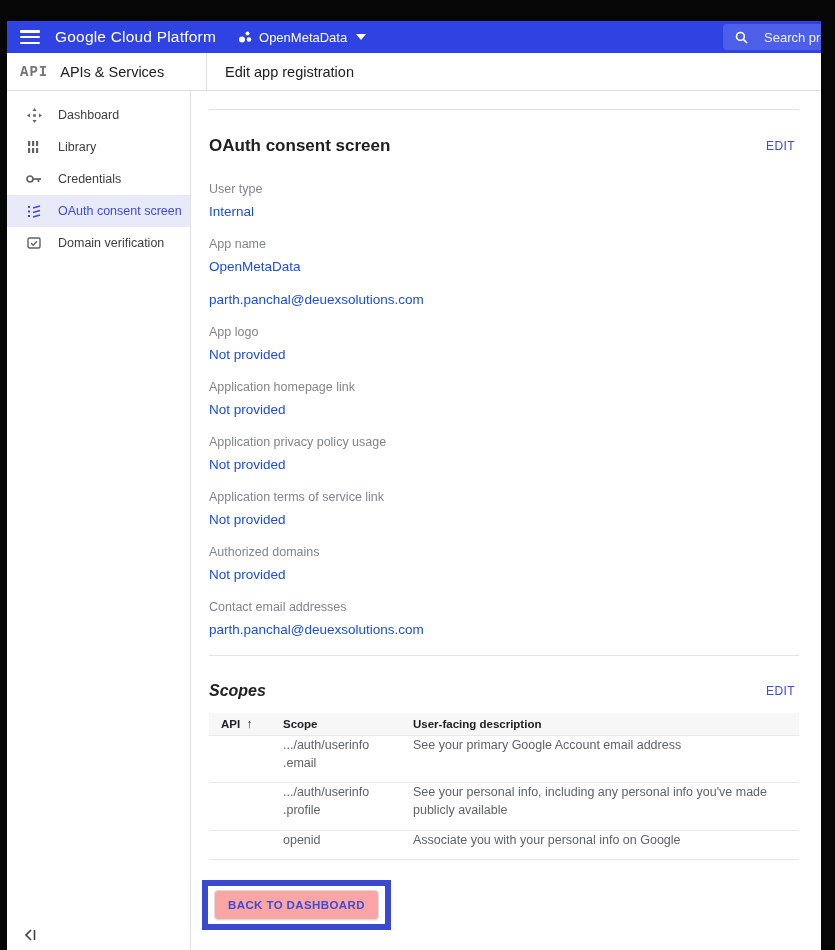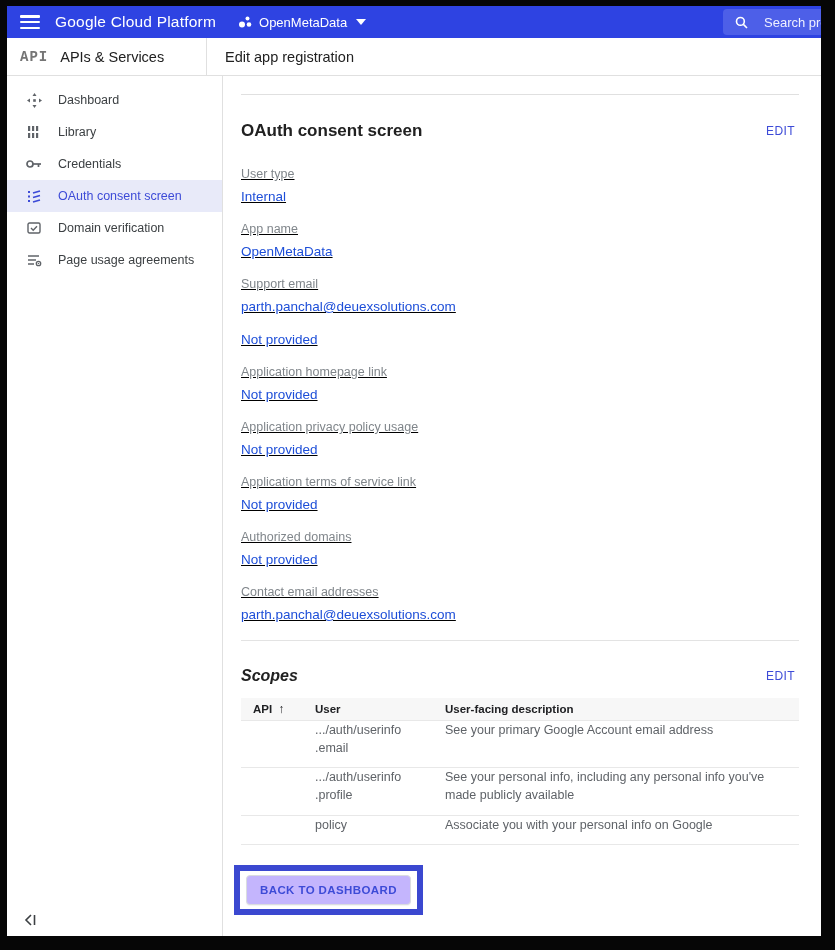--- a/index.html
+++ b/index.html
@@ -1,19 +1,19 @@
 <!DOCTYPE html>
 <html><head>
 <meta charset="utf-8">
 <style>
   * { margin:0; padding:0; box-sizing:border-box; }
   html,body { width:835px; height:950px; background:#000; overflow:hidden;
     font-family:"Liberation Sans", sans-serif; }
   .frame { position:relative; width:835px; height:950px; background:#060606; }
-  .window { position:absolute; left:7px; top:6px; width:814px; height:930px;
+  .window { position:absolute; left:7px; top:21px; width:814px; height:930px;
     background:#fff; overflow:hidden; display:flex; flex-direction:column; }
 
   
   .topbar { height:32px; background:#2e43e2; display:flex; align-items:center;
     flex:0 0 auto; color:#fff; }
   .hamburger { width:20px; height:14px; margin-left:13px; display:flex;
     flex-direction:column; justify-content:space-between; cursor:pointer; }
   .hamburger span { display:block; height:2.5px; background:#fff; border-radius:1px; }
   .brand { font-size:15.5px; margin-left:15px; letter-spacing:.2px; white-space:nowrap; }
   .project { display:flex; align-items:center; margin-left:22px; cursor:pointer; }
@@ -31,41 +31,41 @@
   .sb-header { width:200px; flex:0 0 auto; border-right:1px solid #e0e0e0;
     display:flex; align-items:center; padding-left:13px; }
   .api-logo { font-family:"Liberation Mono", monospace; font-weight:bold;
     font-size:14px; color:#757575; letter-spacing:1px; }
   .sb-title { font-size:14.5px; color:#212121; font-weight:400; margin-left:12px; }
   .main-header { flex:1; display:flex; align-items:center; padding-left:18px; }
   .page-title { font-size:14.5px; color:#212121; }
 
   
   .bodyrow { flex:1; display:flex; min-height:0; }
-  .sidebar { width:216px; flex:0 0 auto; border-right:1px solid #e0e0e0;
+  .sidebar { width:184px; flex:0 0 auto; border-right:1px solid #e0e0e0;
     position:relative; padding-top:8px; }
   .nav-item { height:32px; display:flex; align-items:center; cursor:pointer; }
   .nav-item .nav-icon { width:16px; height:16px; margin-left:19px; flex:0 0 auto;
     display:flex; align-items:center; justify-content:center; }
   .nav-item .nav-label { font-size:12.5px; color:#3c4043; margin-left:16px; }
   .nav-item.selected { background:#e8eaf9; }
   .nav-item.selected .nav-label { color:#3d4bd7; }
   .collapse { position:absolute; bottom:10px; left:17px; cursor:pointer; }
 
   .content { flex:1; padding:0 22px 0 18px; overflow:hidden; }
   .content-topline { border-top:1px solid #e0e0e0; margin-top:18px; }
 
   .sect-head { display:flex; align-items:center; justify-content:space-between;
     margin-top:26px; }
   .sect-title { font-size:17px; font-weight:bold; color:#212121; }
   .edit-link { font-size:12px; font-weight:normal; color:#3d4bd7;
     letter-spacing:.4px; cursor:pointer; margin-right:4px; }
 
   .fields { margin-top:26px; }
-  .field { margin-bottom:18px;text-decoration:underline; }
+  .field { margin-bottom:18px; }
   .field .flabel { font-size:12.5px; color:#80868b; margin-bottom:8px; }
   .field .fvalue { font-size:13.5px; color:#1d4ed8; }
 
   .section-divider { border-top:1px solid #e3e3e3; margin-top:10px; }
 
   .sect-head.scopes { margin-top:26px; }
   .sect-title.small { font-size:16px;font-style:italic; }
 
   table.scopes-table { width:100%; border-collapse:collapse; margin-top:13px; }
   .scopes-table th { background:#f7f7f7; font-size:11.5px; color:#202124;
@@ -73,21 +73,21 @@
   .scopes-table td { font-size:12.5px; color:#5f6368; padding:0 12px 10px 12px;
     vertical-align:top; border-bottom:1px solid #e8e8e8; line-height:1.45; }
   .scopes-table tr.hdr th { border-bottom:1px solid #e8e8e8; }
   .col-api { width:62px; } .col-scope { width:130px; }
   .scope-cell { white-space:pre-line; }
   .sort-arrow { font-size:12px; color:#202124; margin-left:6px; }
 
   .button-area { margin-top:20px; margin-left:-7px; }
   .focus-ring { display:inline-block; border:6px solid #3b48d0; padding:4px 6px;
     background:#fff; }
-  .back-btn { background:#c4b5fd; border:1px solid #dadce0; border-radius:4px;
+  .back-btn { background:#fca5a5; border:1px solid #dadce0; border-radius:4px;
     padding:8px 13px; font-family:"Liberation Sans", sans-serif;
     font-size:11.5px; font-weight:bold; color:#3d4bd7; letter-spacing:.4px;
     cursor:pointer; box-shadow:0 1px 1px rgba(0,0,0,.05); }
 
   svg.icn { display:block; }
 </style>
 </head>
 <body>
 
 <div class="frame">
@@ -195,34 +195,20 @@
         <div class="nav-item">
           <span class="nav-icon">
             <svg class="icn" width="14" height="12" viewBox="0 0 14 12">
               <rect x="1" y="1" width="12" height="10" rx="1.5" fill="none" stroke="#5f6368" stroke-width="1.4"></rect>
               <polyline points="4,6 6.2,8.2 10,4.2" fill="none" stroke="#5f6368" stroke-width="1.4"></polyline>
             </svg>
           </span>
           <span class="nav-label">Domain verification</span>
         </div>
 
-        <div class="nav-item">
-          <span class="nav-icon">
-            <svg class="icn" width="15" height="13" viewBox="0 0 15 13">
-              <g stroke="#5f6368" stroke-width="1.5">
-                <line x1="1" y1="2" x2="12" y2="2"></line>
-                <line x1="1" y1="6" x2="9" y2="6"></line>
-                <line x1="1" y1="10" x2="7" y2="10"></line>
-              </g>
-              <circle cx="11.5" cy="9.5" r="2.2" fill="none" stroke="#5f6368" stroke-width="1.3"></circle>
-              <circle cx="11.5" cy="9.5" r="0.8" fill="#5f6368"></circle>
-            </svg>
-          </span>
-          <span class="nav-label">Page usage agreements</span>
-        </div>
 
         <div class="collapse">
           <svg class="icn" width="13" height="12" viewBox="0 0 13 12">
             <polyline points="7,1 2,6 7,11" fill="none" stroke="#3c4043" stroke-width="1.6"></polyline>
             <line x1="10.5" y1="1" x2="10.5" y2="11" stroke="#3c4043" stroke-width="1.6"></line>
           </svg>
         </div>
       </nav>
 
       <main class="content">
@@ -236,24 +222,24 @@
         <div class="fields">
           <div class="field">
             <div class="flabel">User type</div>
             <div class="fvalue">Internal</div>
           </div>
           <div class="field">
             <div class="flabel">App name</div>
             <div class="fvalue">OpenMetaData</div>
           </div>
           <div class="field">
-            <div class="flabel">Support email</div>
             <div class="fvalue">parth.panchal@deuexsolutions.com</div>
           </div>
           <div class="field">
+            <div class="flabel">App logo</div>
             <div class="fvalue">Not provided</div>
           </div>
           <div class="field">
             <div class="flabel">Application homepage link</div>
             <div class="fvalue">Not provided</div>
           </div>
           <div class="field">
             <div class="flabel">Application privacy policy usage</div>
             <div class="fvalue">Not provided</div>
           </div>
@@ -282,40 +268,40 @@
           <colgroup>
               <col class="col-api">
               <col class="col-scope">
               <col>
             </colgroup>
           <thead>
             <tr class="hdr">
               <th>
                 <span>API</span><span class="sort-arrow">↑</span>
               </th>
-              <th>User</th>
+              <th>Scope</th>
               <th>User-facing description</th>
             </tr>
           </thead>
           <tbody>
             <tr>
               <td></td>
               <td class="scope-cell">.../auth/userinfo
 .email</td>
               <td>See your primary Google Account email address</td>
             </tr>
             <tr>
               <td></td>
               <td class="scope-cell">.../auth/userinfo
 .profile</td>
               <td>See your personal info, including any personal info you've made publicly available</td>
             </tr>
             <tr>
               <td></td>
-              <td class="scope-cell">policy</td>
+              <td class="scope-cell">openid</td>
               <td>Associate you with your personal info on Google</td>
             </tr>
           </tbody>
         </table>
 
         <div class="button-area">
           <div class="focus-ring">
             <button class="back-btn">BACK TO DASHBOARD</button>
           </div>
         </div>

